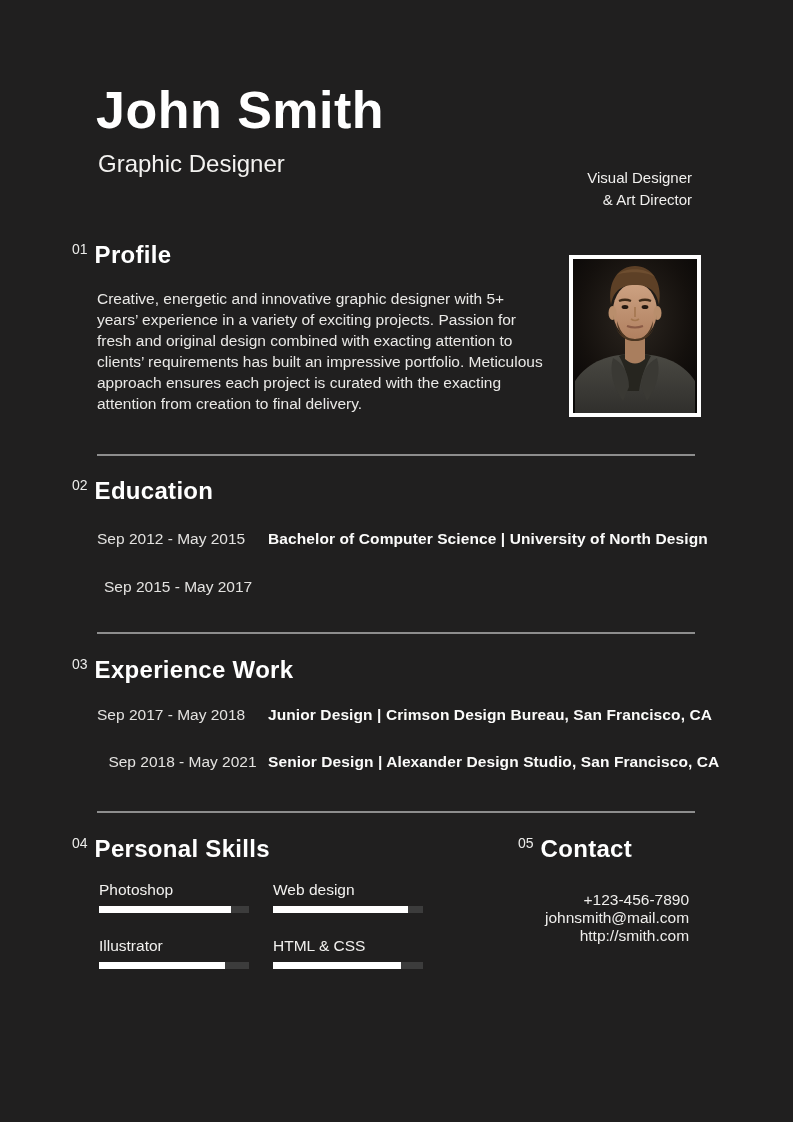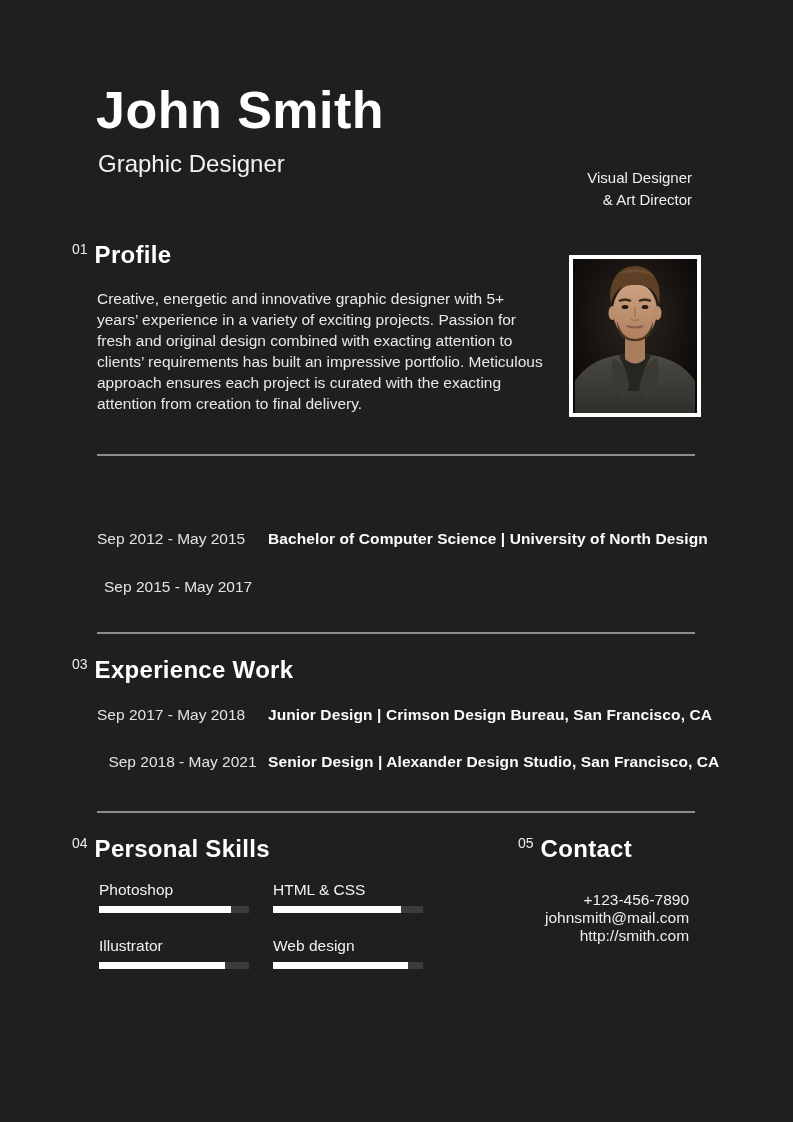--- a/index.html
+++ b/index.html
@@ -116,20 +116,23 @@
 
       <path d="M38,46 C34,22 46,7 62,7 C78,7 90,22 86,46 C84,34 78,26 62,26 C46,26 40,34 38,46 Z" fill="#5d4026"></path>
       <path d="M44,16 C52,8 74,8 82,18 C74,12 52,12 44,16 Z" fill="#6e4e30"></path>
     </svg>
   </div>
 
   <div class="divider" id="divider-1"></div>
   <div class="divider" id="divider-2"></div>
   <div class="divider" id="divider-3"></div>
 
+  <div class="sec-head" id="education-head">
+    <span class="sec-num">02</span><span class="sec-title">Education</span>
+  </div>
   <div class="entry-row" id="edu-row-0">
     <span class="entry-dates">Sep 2012 - May 2015</span>
     <span class="entry-details">Bachelor of Computer Science | University of North Design</span>
   </div>
   <div class="entry-row" id="edu-row-1">
     <span class="entry-dates">Sep 2015 - May 2017</span>
   </div>
 
   <div class="sec-head" id="experience-head">
     <span class="sec-num">03</span><span class="sec-title">Experience Work</span>
@@ -159,29 +162,29 @@
           <div class="skill-fill" style="width: 84%;"></div>
         </div>
     </div>
     <div class="skill">
       <div class="skill-label">Figma</div>
       <div class="skill-bar">
           <div class="skill-fill" style="width: 93%;"></div>
         </div>
     </div>
     <div class="skill">
+      <div class="skill-label">Web design</div>
+      <div class="skill-bar">
+          <div class="skill-fill" style="width: 90%;"></div>
+        </div>
+    </div>
+    <div class="skill">
       <div class="skill-label">HTML &amp; CSS</div>
       <div class="skill-bar">
           <div class="skill-fill" style="width: 85%;"></div>
-        </div>
-    </div>
-    <div class="skill">
-      <div class="skill-label">Web design</div>
-      <div class="skill-bar">
-          <div class="skill-fill" style="width: 90%;"></div>
         </div>
     </div>
   </div>
 
   <div class="sec-head" id="contact-head">
     <span class="sec-num">05</span><span class="sec-title">Contact</span>
   </div>
   <div class="contact-list">
     <div>+123-456-7890</div>
     <div>johnsmith@mail.com</div>

